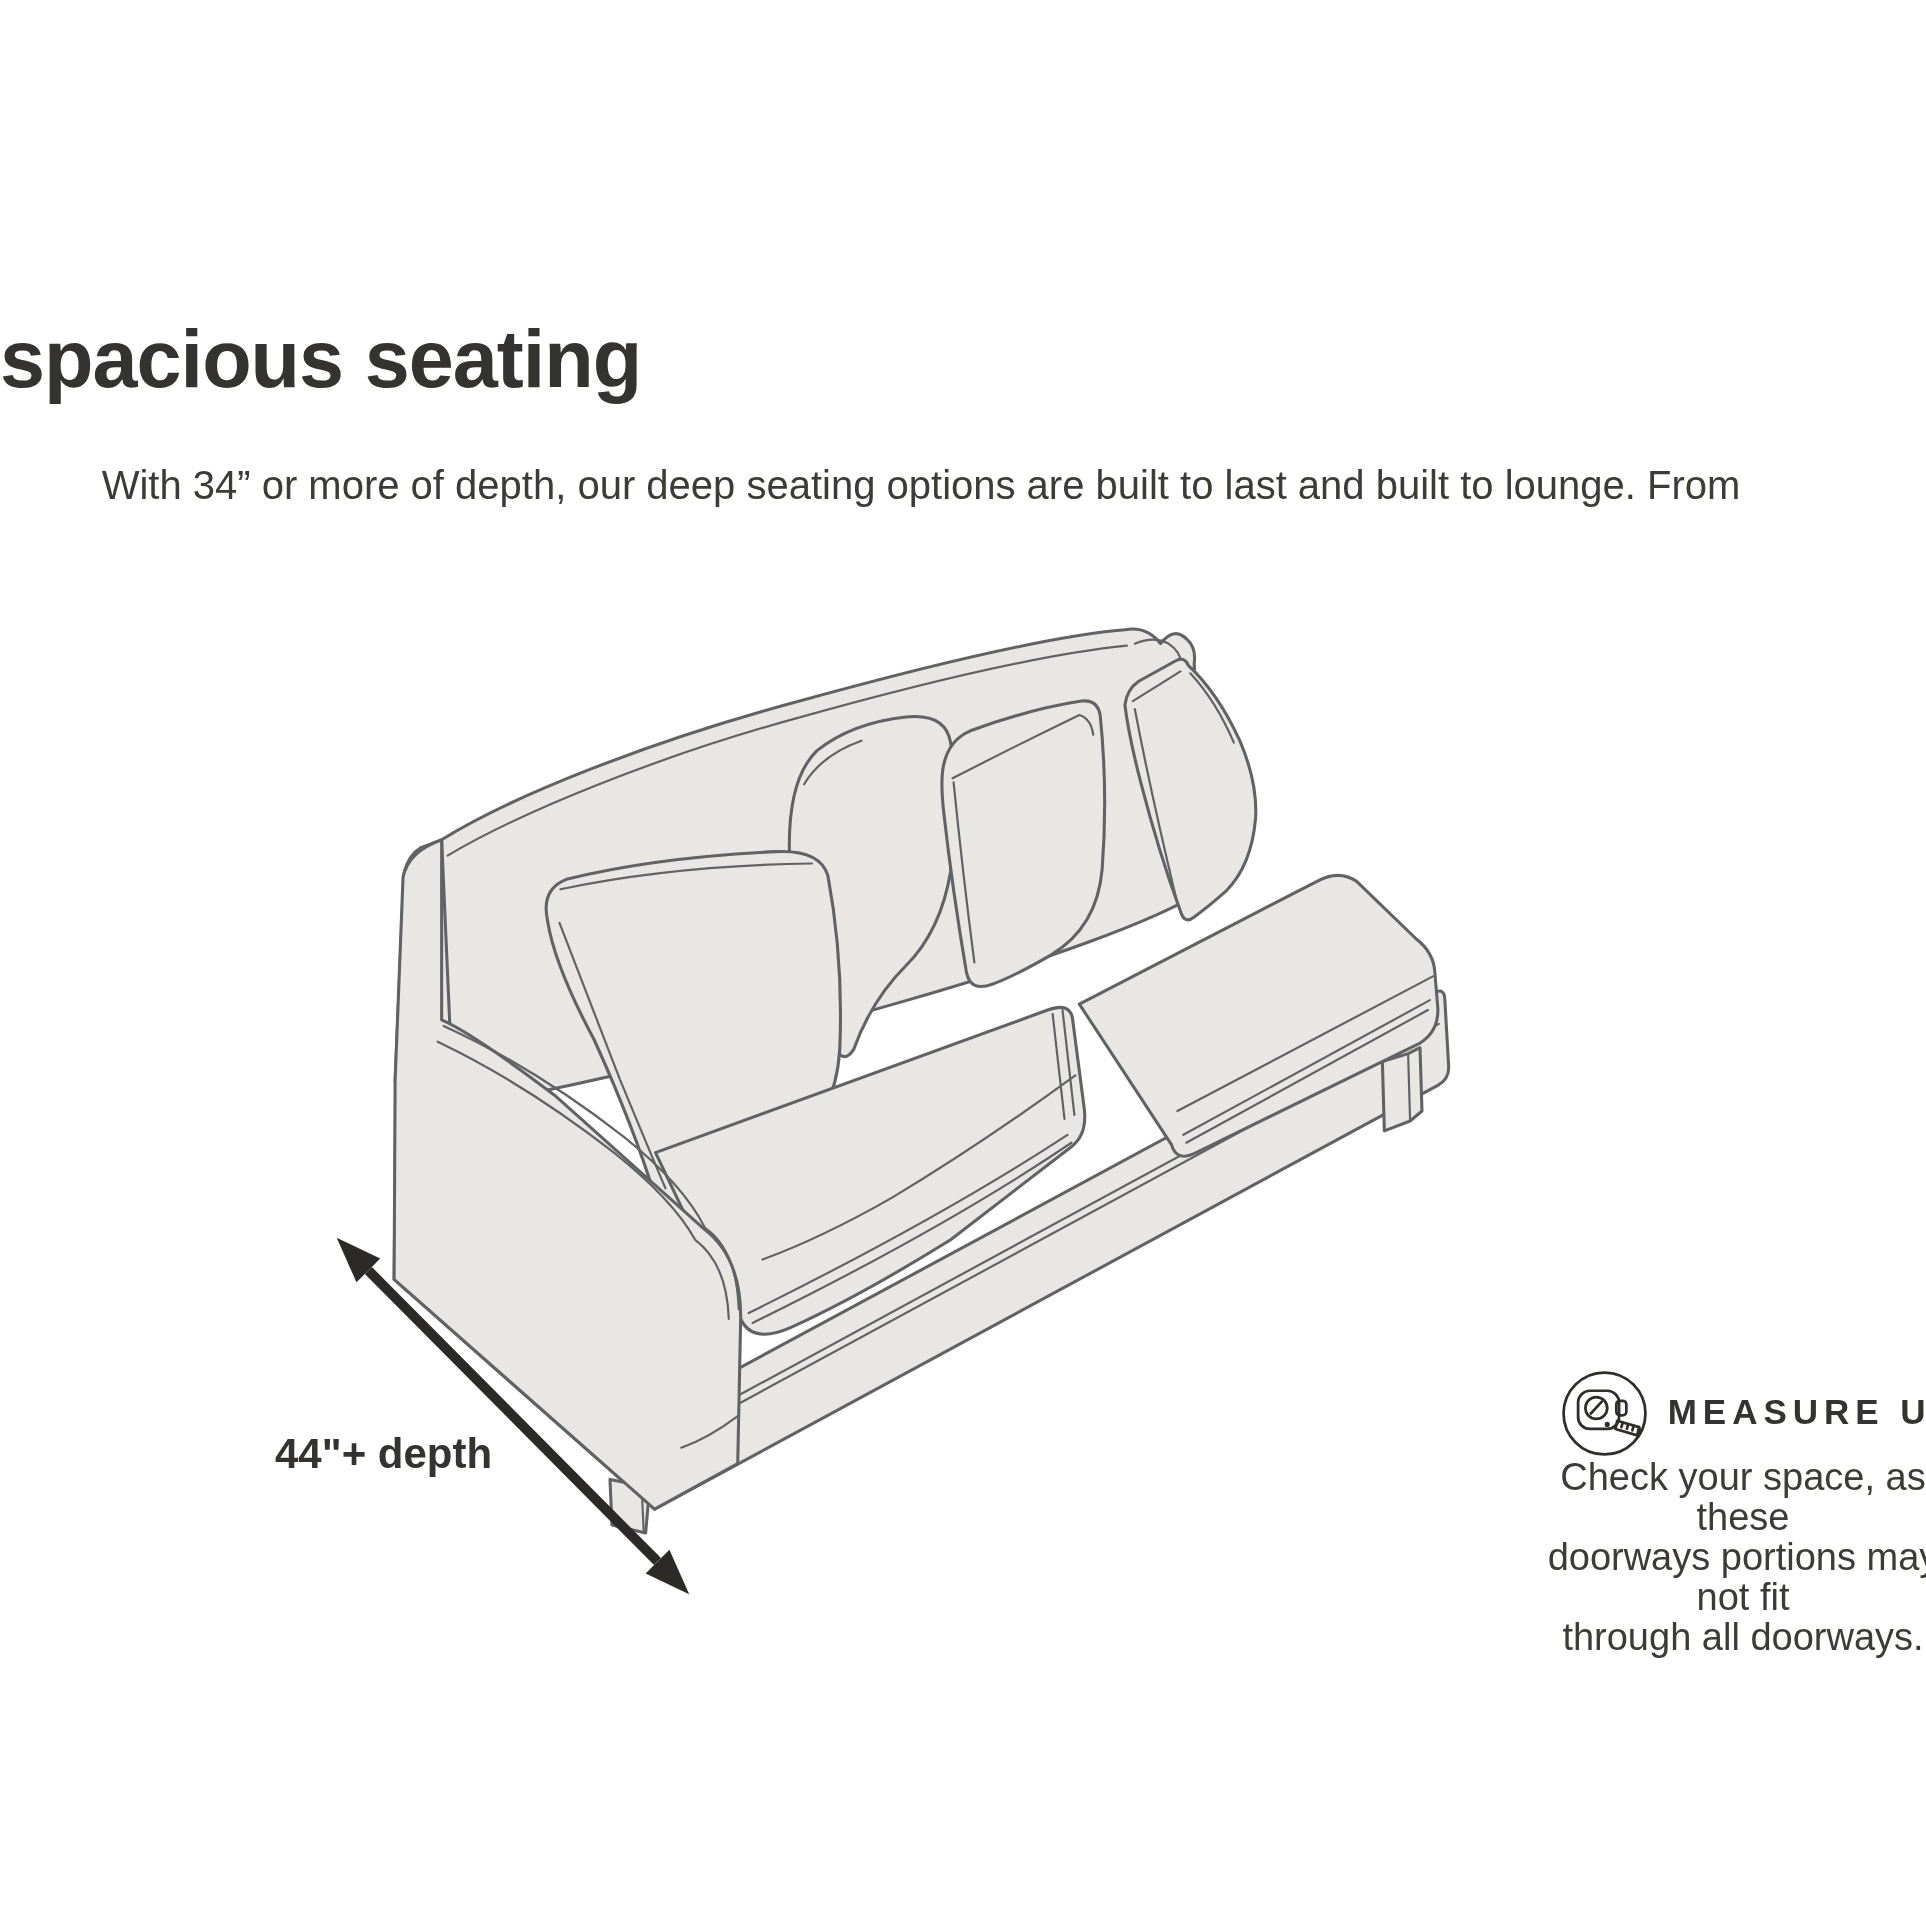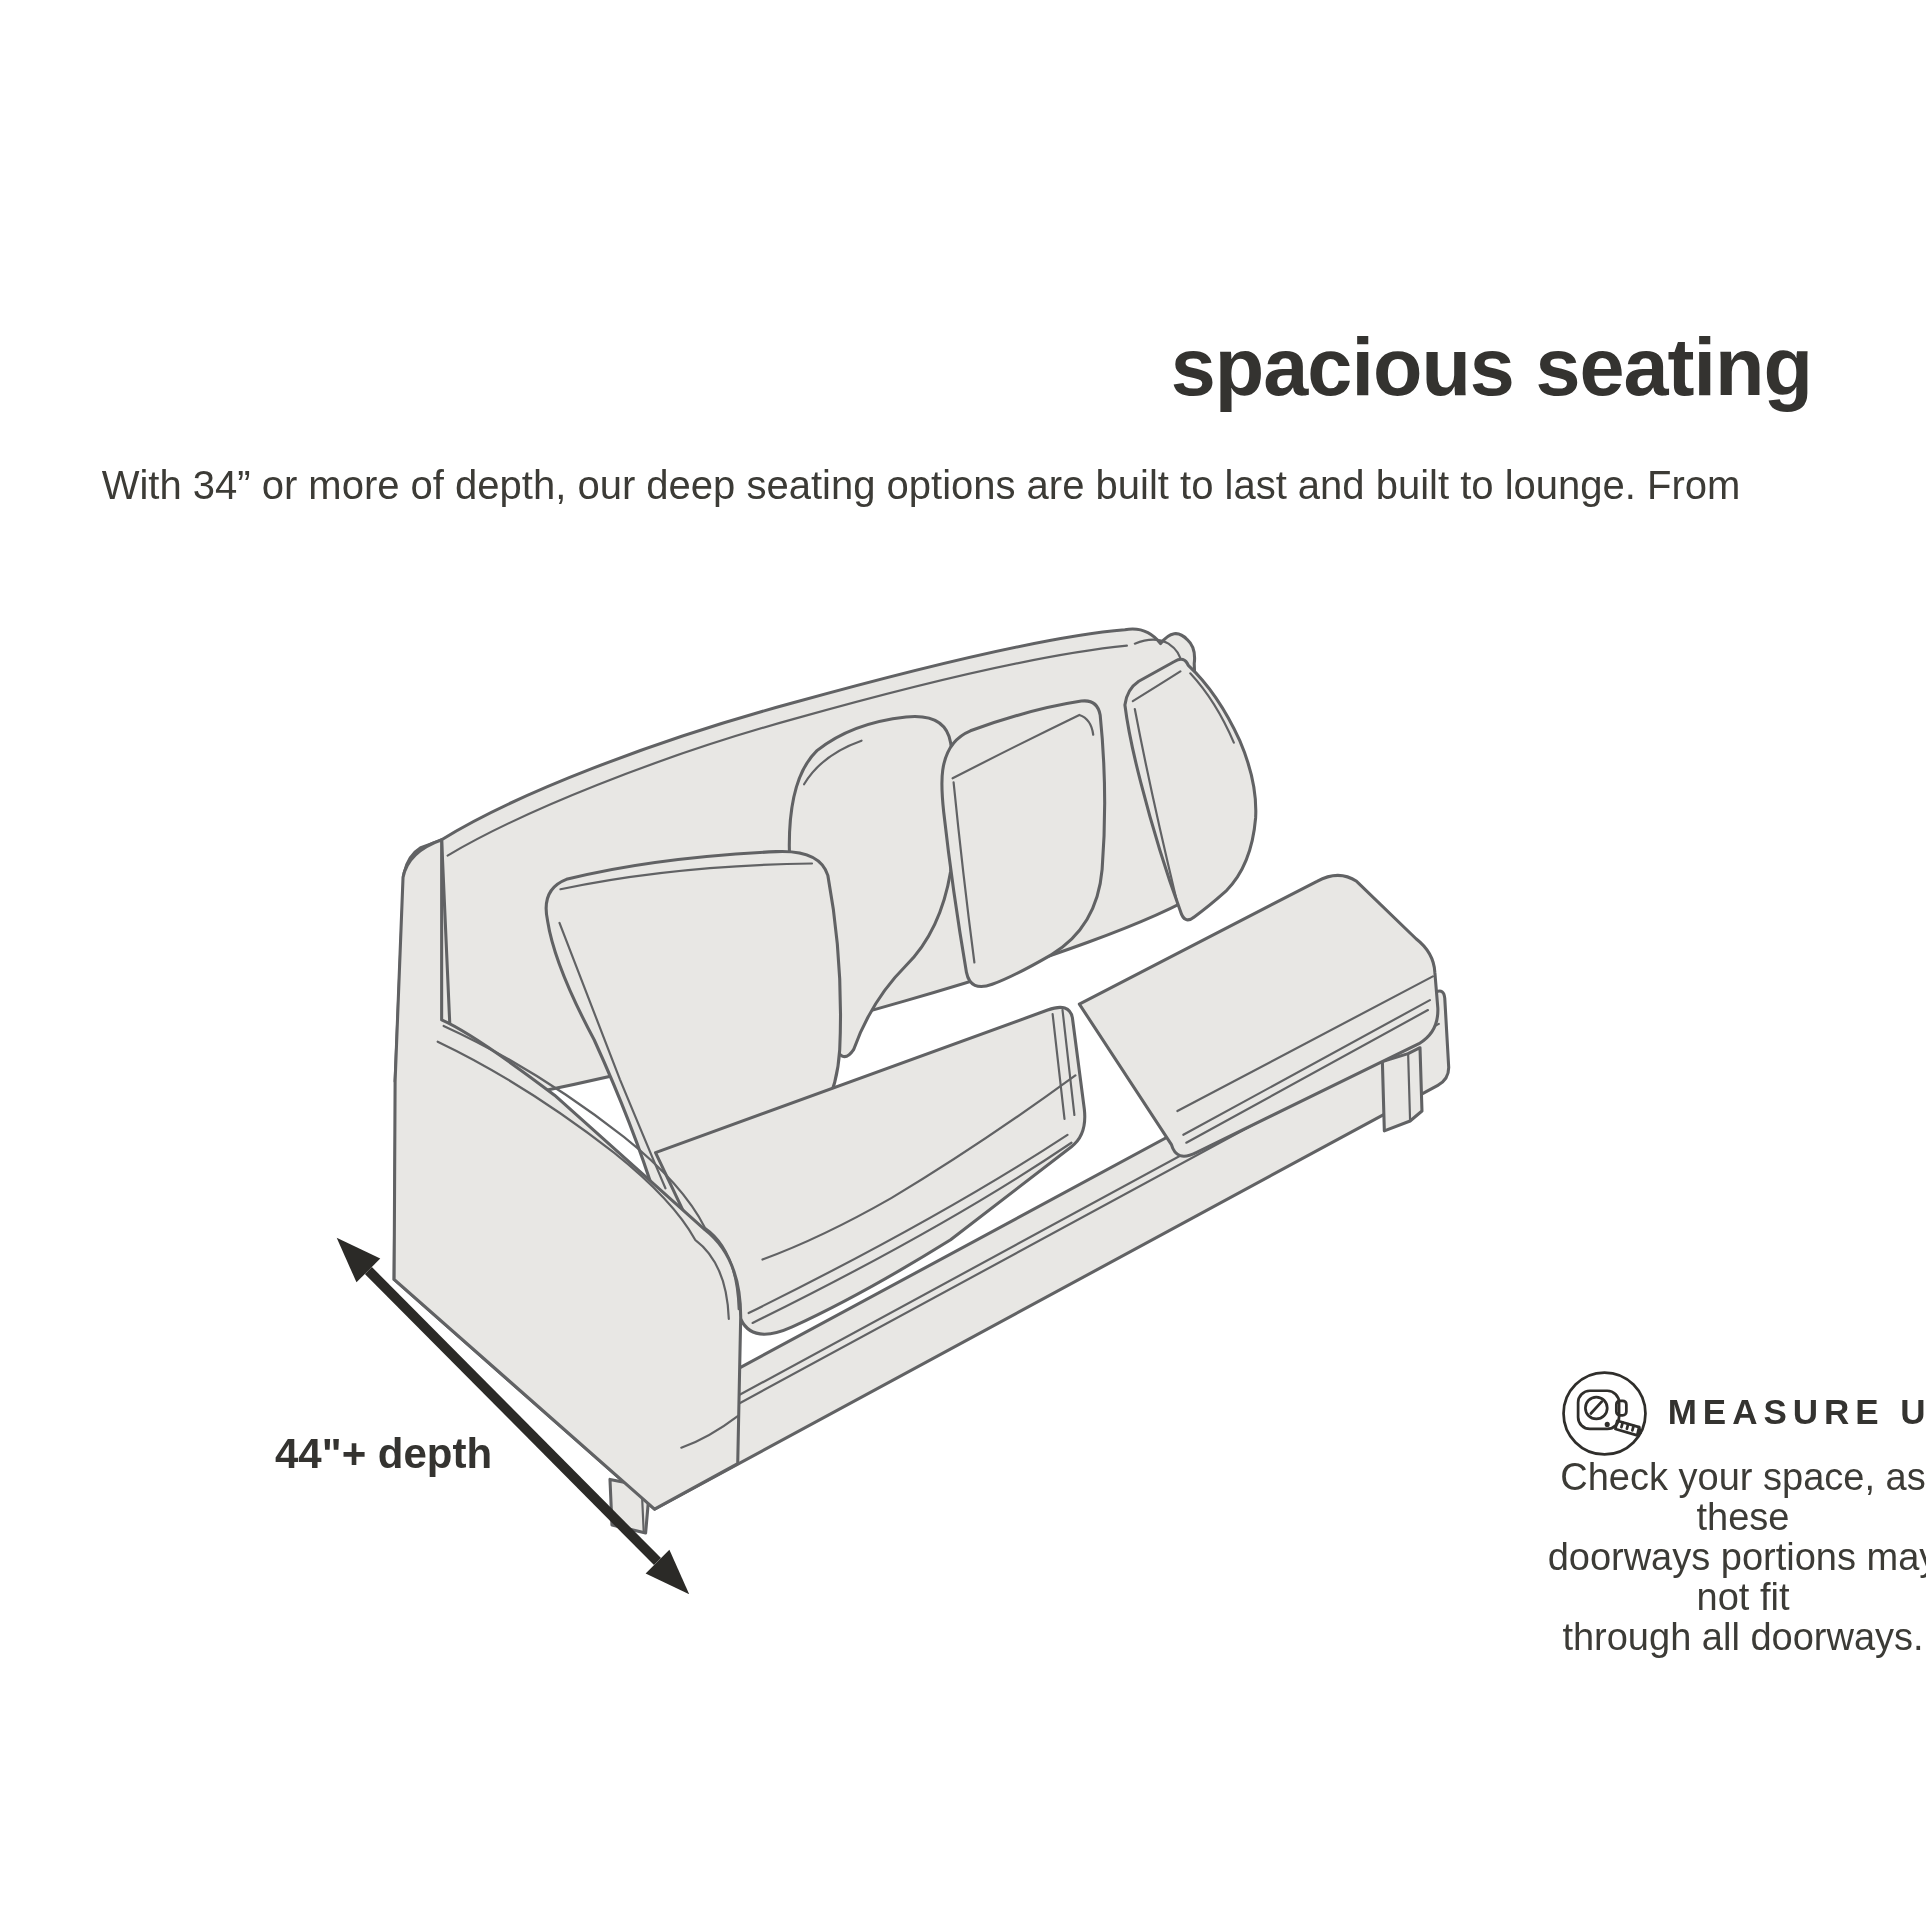--- a/index.html
+++ b/index.html
@@ -4,22 +4,22 @@
 <style>
   html,body{margin:0;padding:0;background:#fff;}
   #canvas{
     position:relative;width:1927px;height:1927px;overflow:hidden;
     background:var(--page-bg,#ffffff);
     font-family:"Liberation Sans","DejaVu Sans",sans-serif;
     color:var(--text-body,#3c3b36);
   }
   .title{
     position:absolute;left:0;top:313px;width:1804px;
-    text-align:right;font-size:81px;font-weight:bold;letter-spacing:-1px;
-    color:var(--text-dark,#343330);margin:8px;
+    text-align:left;font-size:81px;font-weight:bold;letter-spacing:-1px;
+    color:var(--text-dark,#343330);margin:0;
   }
   .intro{
     position:absolute;left:8px;top:459px;width:1826px;
     text-align:center;font-size:40px;line-height:52px;
     color:var(--text-body,#3c3b36);
   }
   .depth-label{
     position:absolute;left:275px;top:1430px;
     font-size:42px;font-weight:bold;color:var(--text-dark,#343330);
     white-space:nowrap;

